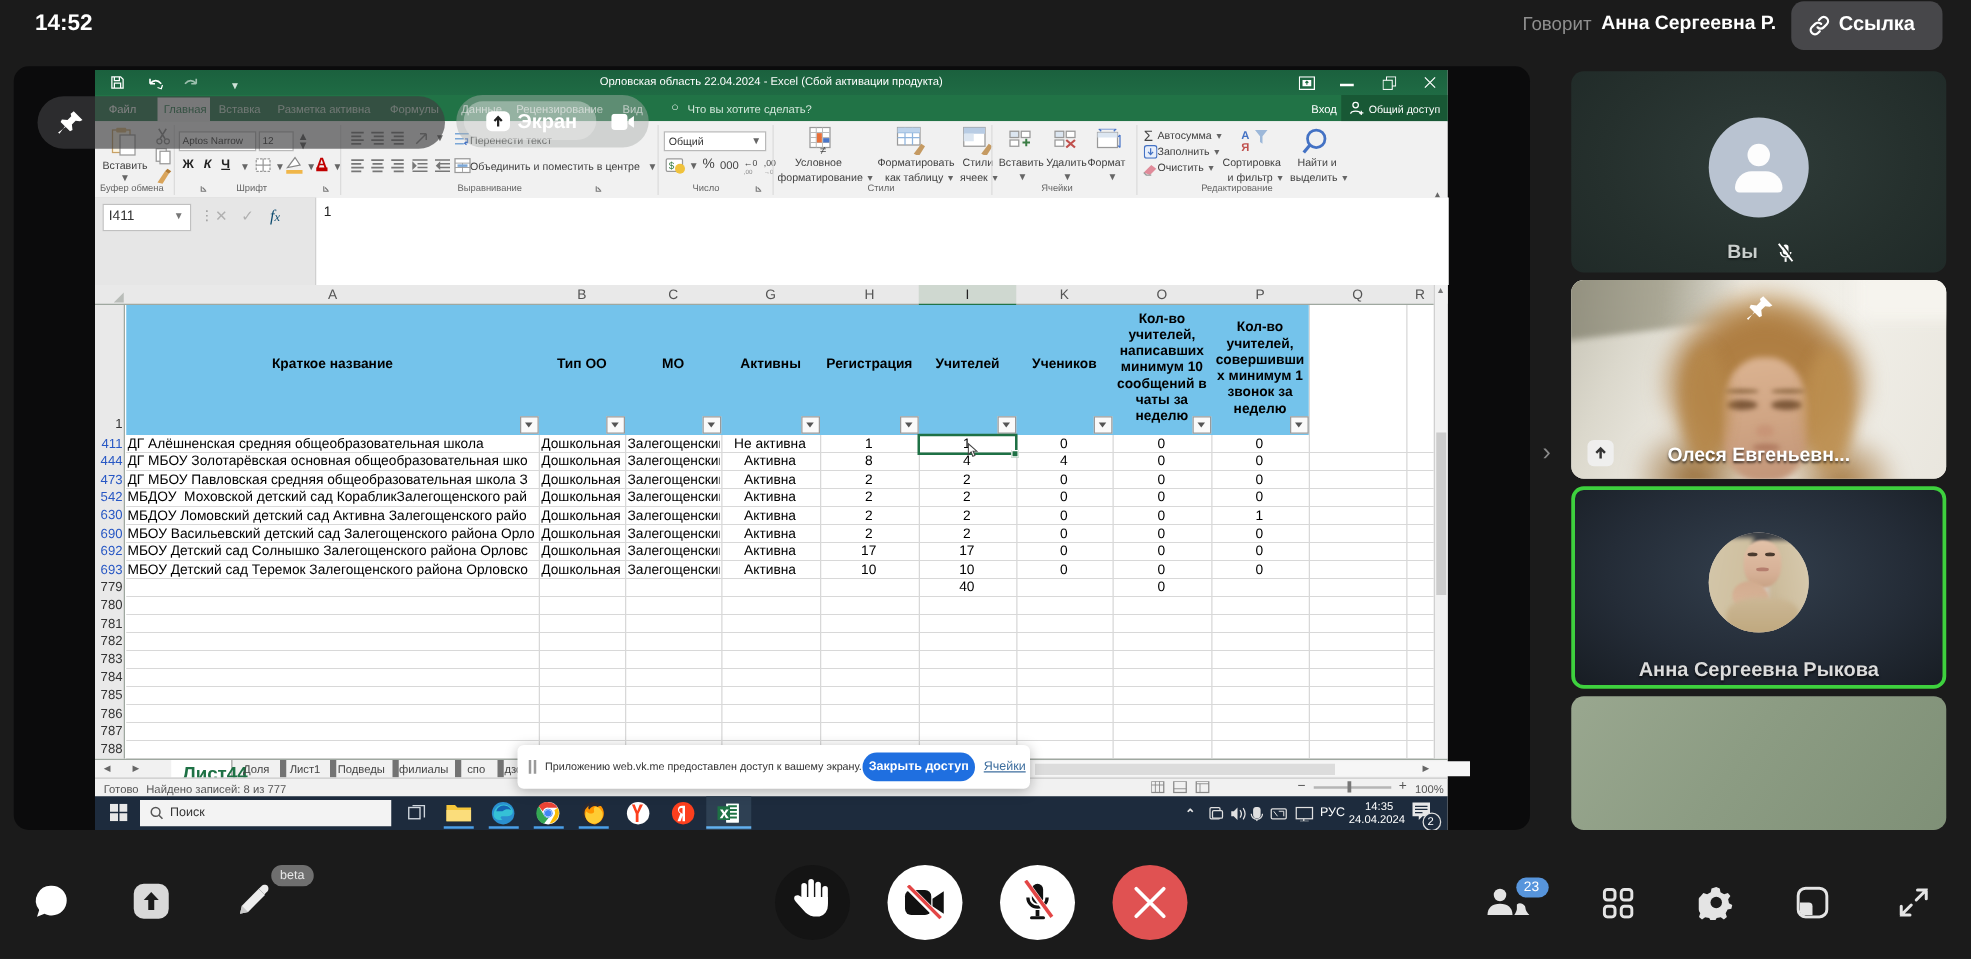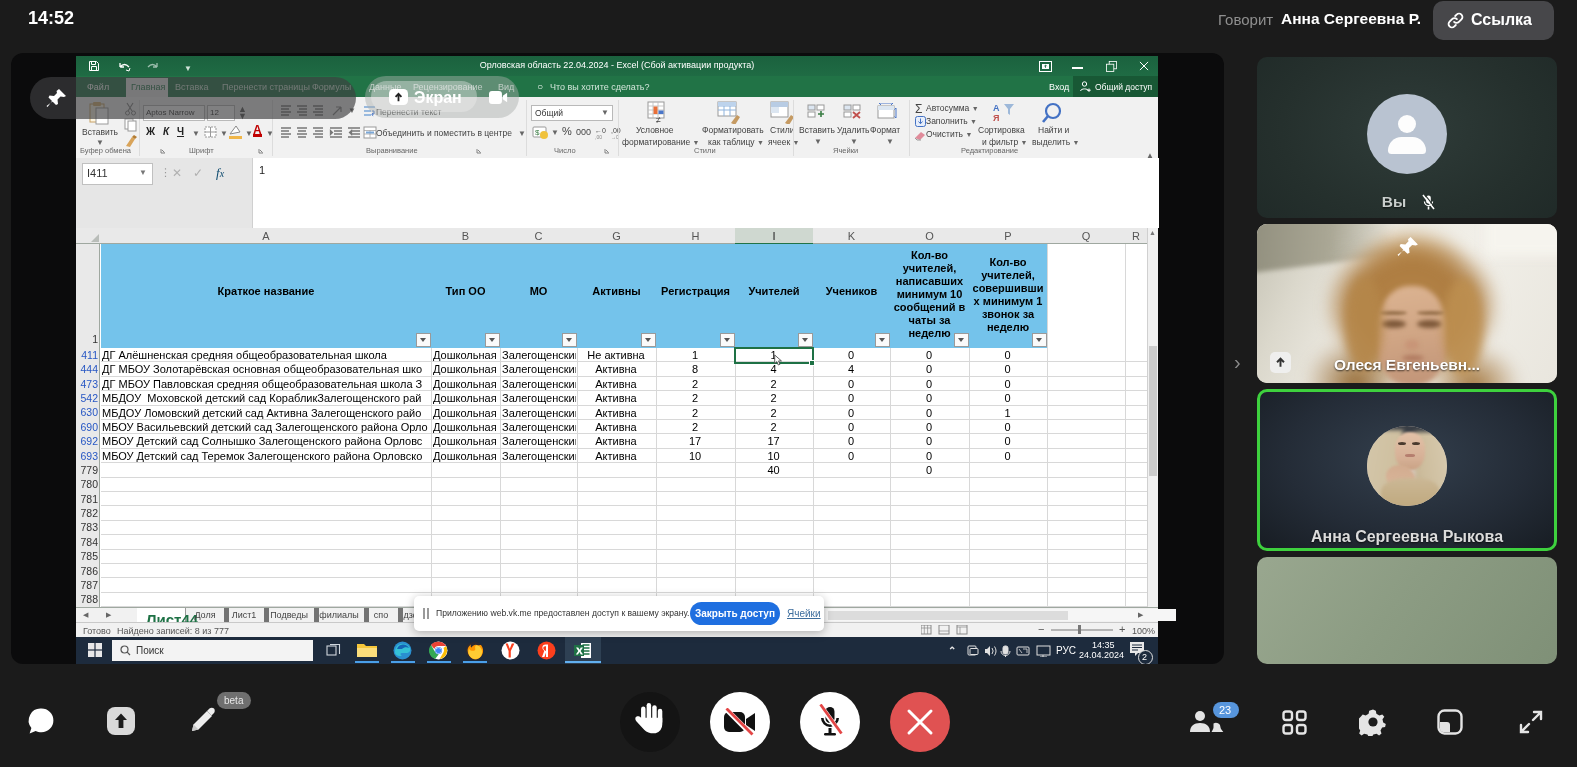--- a/index.html
+++ b/index.html
@@ -69,21 +69,21 @@
         </svg>
       <svg class="abs" style="left:1063px;top:5px" width="10" height="10" viewBox="0 0 11 11">
           <path d="M1 1 L10 10 M10 1 L1 10" stroke="#fff" stroke-width="1.1"></path>
         </svg>
 
       <div class="abs" style="left:0;top:20px;width:1082px;height:21px;background:#217346;"></div>
       <div class="abs" style="left:50px;top:22px;width:42px;height:19px;background:#e8e8e8;"></div>
       <div class="txt" style="left:11px;top:26px;color:#fff;font-size:9px;">Файл</div>
       <div class="txt" style="left:55px;top:26px;color:#217346;font-size:9px;">Главная</div>
       <div class="txt" style="left:99px;top:26px;color:#d2e6da;font-size:9px;">Вставка</div>
-      <div class="txt" style="left:146px;top:26px;color:#d2e6da;font-size:9px;">Перенести страницы</div>
+      <div class="txt" style="left:146px;top:26px;color:#d2e6da;font-size:9px;">Разметка активна</div>
       <div class="txt" style="left:236px;top:26px;color:#d2e6da;font-size:9px;">Формулы</div>
       <div class="txt" style="left:293px;top:26px;color:#d2e6da;font-size:9px;">Данные</div>
       <div class="txt" style="left:337px;top:26px;color:#d2e6da;font-size:9px;">Рецензирование</div>
       <div class="txt" style="left:422px;top:26px;color:#d2e6da;font-size:9px;">Вид</div>
       <div class="txt" style="left:461px;top:25px;color:#e8f2ec;font-size:10px;">○</div>
       <div class="txt" style="left:474px;top:26px;color:#d2e6da;font-size:9px;">Что вы хотите сделать?</div>
       <div class="txt" style="left:973px;top:26px;color:#fff;font-size:9px;">Вход</div>
       <div class="abs" style="left:997px;top:20px;width:85px;height:21px;background:#185835;"></div>
       <svg class="abs" style="left:1003px;top:24px" width="13" height="13" viewBox="0 0 13 13">
           <circle cx="5.5" cy="4" r="2.2" fill="none" stroke="#fff" stroke-width="1"></circle>

